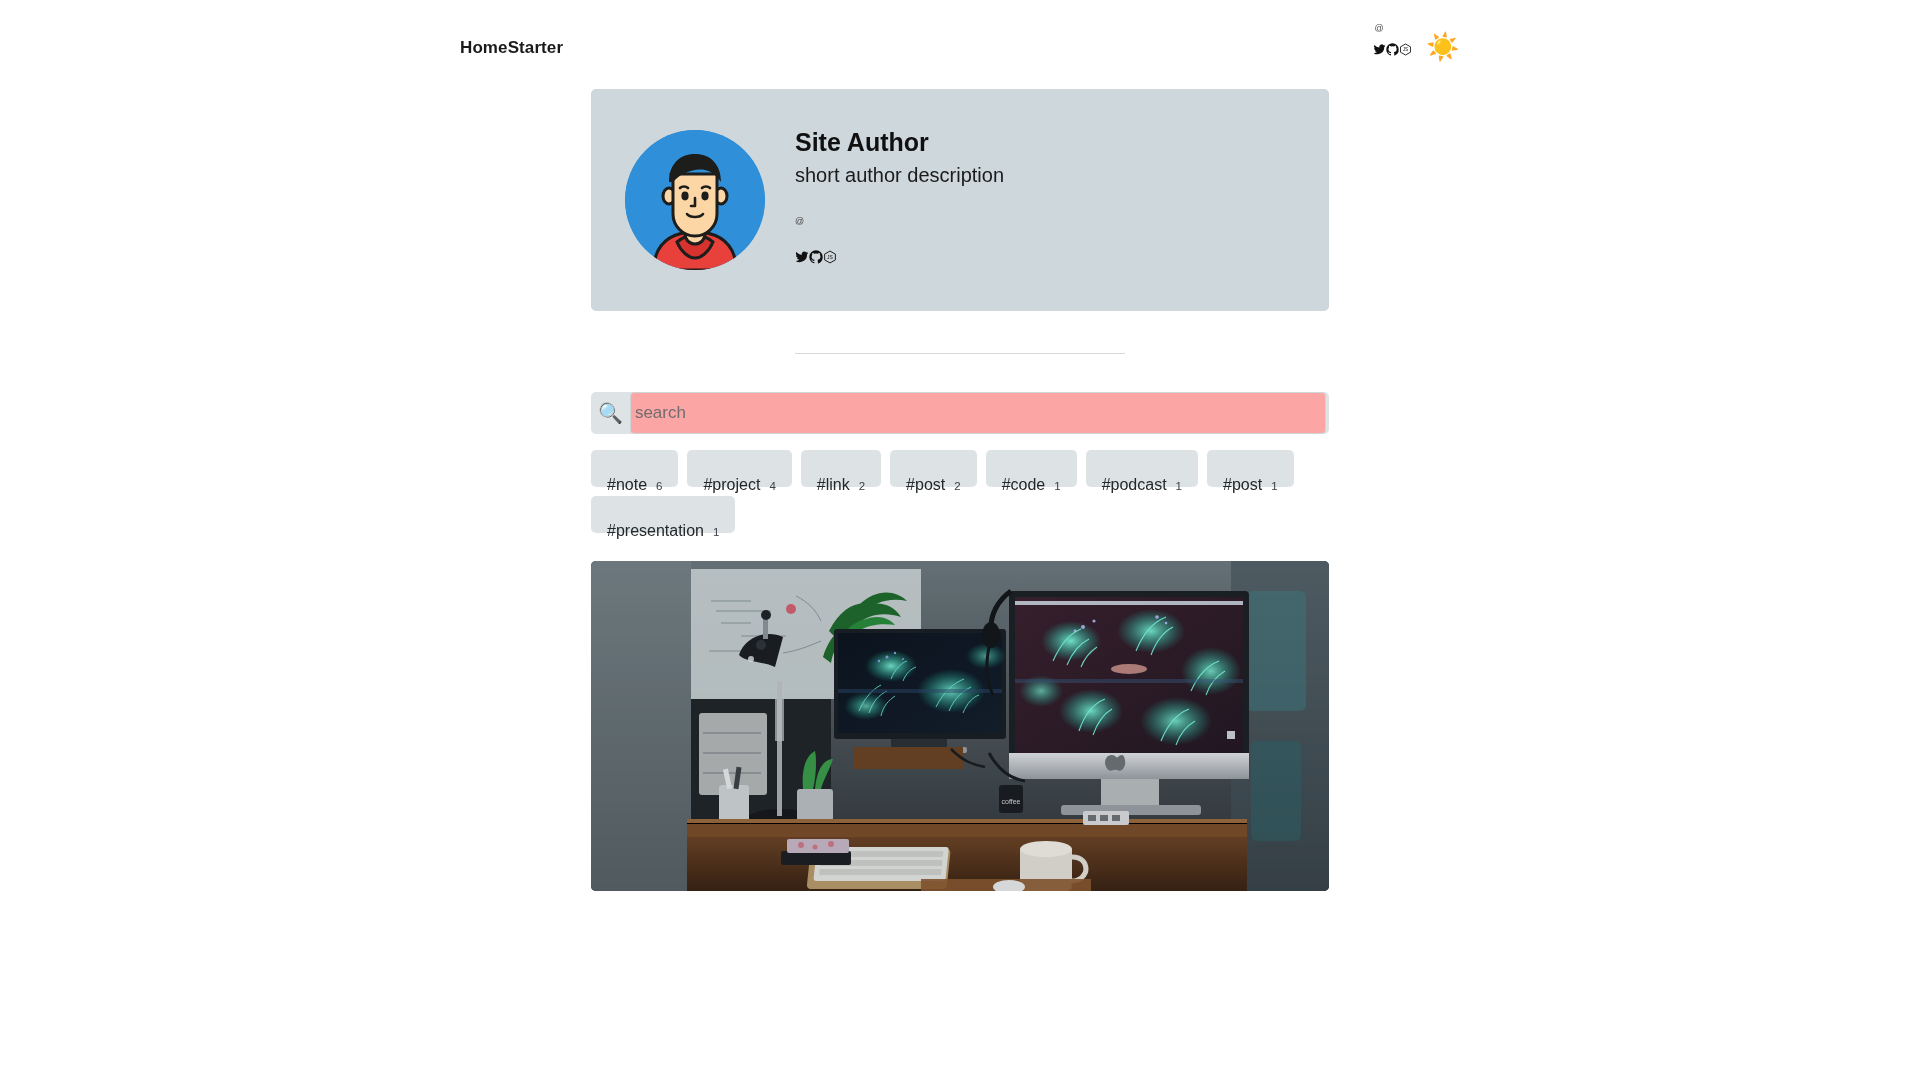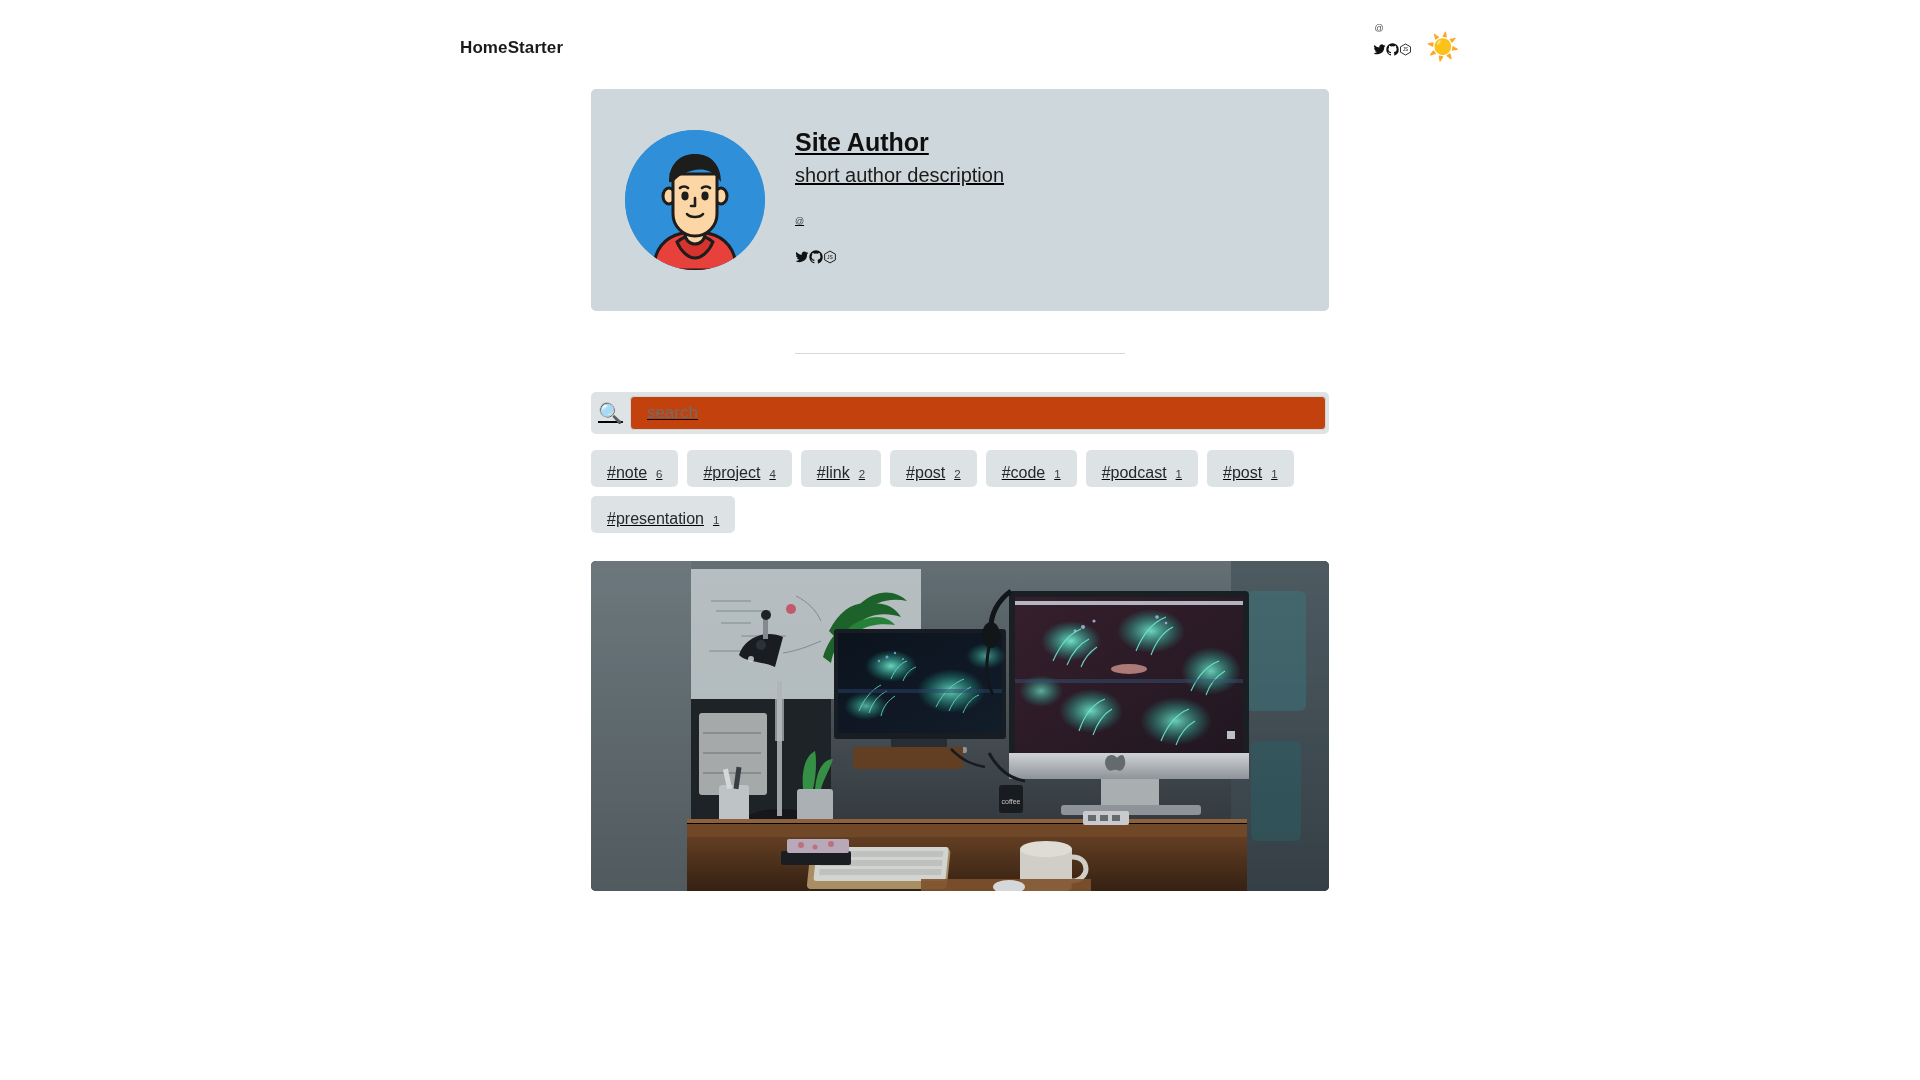--- a/index.html
+++ b/index.html
@@ -73,21 +73,20 @@
 
   
   .main {
     width: 1920px;
     display: flex;
     justify-content: center;
   }
   .col {
     width: 738px;
     margin-top: 28px;
-    text-decoration: underline;
   }
 
   
   .author-card {
     background: #ced7db;
     border-radius: 5px;
     height: 222px;
     display: flex;
     align-items: center;
     padding: 0 0 0 34px;
@@ -167,46 +166,46 @@
     padding: 0 3px 0 7px;
   }
   .search-icon {
     font-size: 20px;
     line-height: 1;
     margin-right: 7px;
     user-select: none;
   }
   .search-input {
     flex: 1;
-    height: 34px;
+    height: 42px;
     border: 1px solid #cfd6da;
     border-radius: 4px;
-    background: #c2410c;
+    background: #fca5a5;
     font-family: "Liberation Sans", sans-serif;
     font-size: 17px;
     color: #222;
-    padding: 0 16px;
+    padding: 0 4px;
     outline: none;
   }
   .search-input::placeholder { color: #6e6e6e; }
 
   
   .tags {
     margin-top: 16px;
     display: flex;
     flex-wrap: wrap;
     gap: 9px;
   }
   .tag {
     background: #dde2e5;
     border-radius: 5px;
     height: 37px;
     display: inline-flex;
     align-items: baseline;
-    padding: 4px 16px;
+    padding: 16px 16px;
     cursor: pointer;
     border: none;
     font-family: "Liberation Sans", sans-serif;
     line-height: 37px;
   }
   .tag-label {
     font-size: 16px;
     color: #23282b;
   }
   .tag-count {

